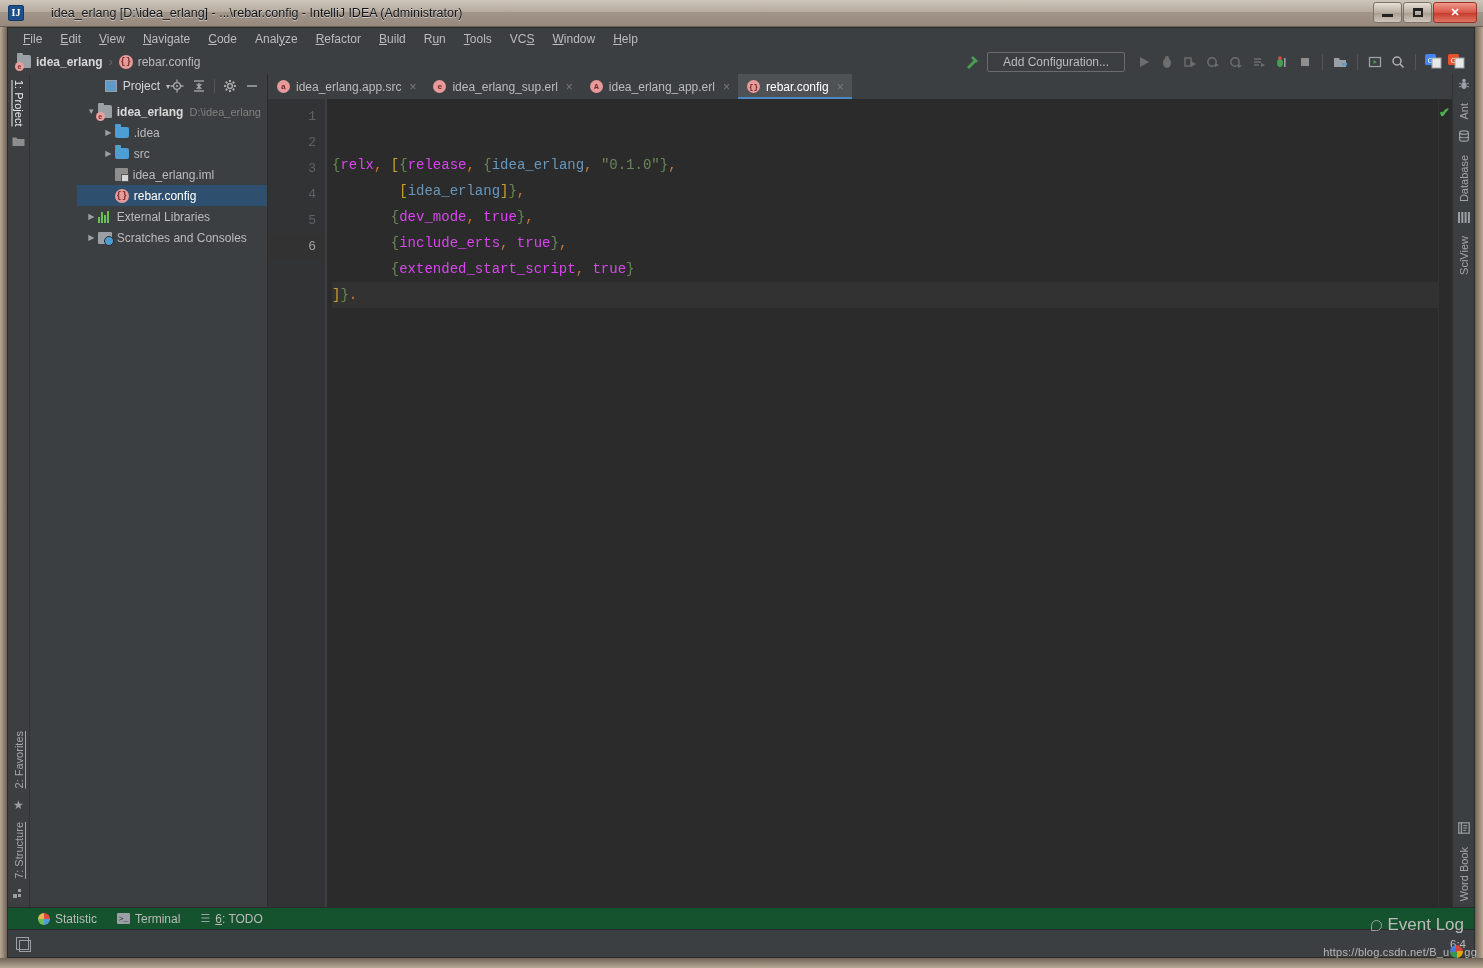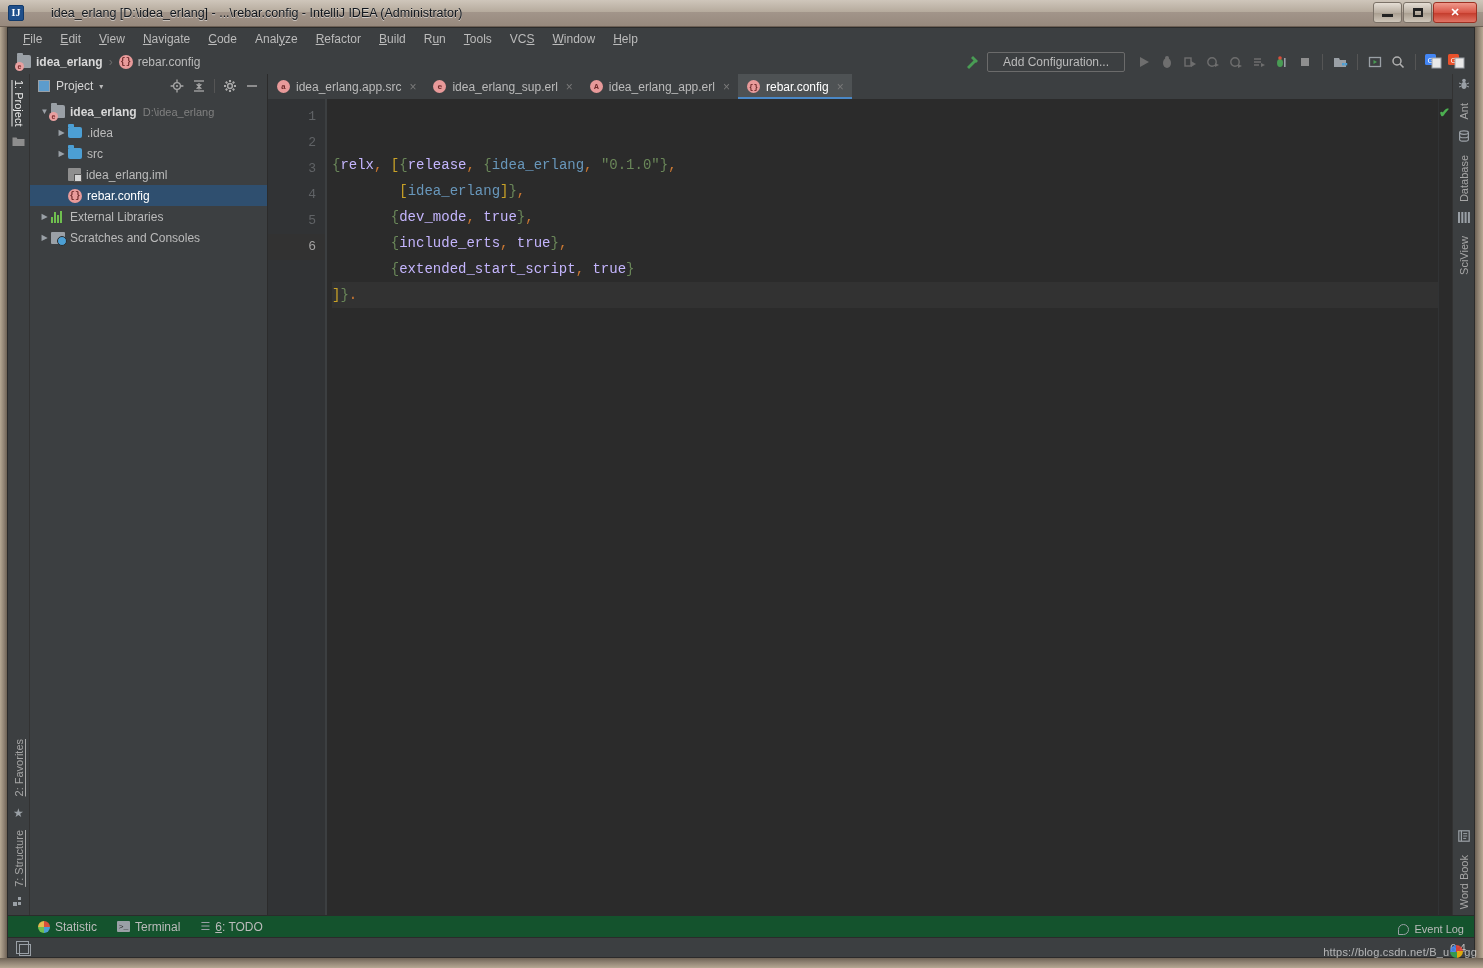--- a/index.html
+++ b/index.html
@@ -122,20 +122,21 @@
   .vtab.down { transform: rotate(180deg); }
   .vtab.active { color:#e8e8e8; }
   .vtab .ul { text-decoration:underline; }
   .strip-spacer { flex:1 1 auto; }
   .strip-ico { font-size:12px; color:#9aa0a6; margin:4px 0; writing-mode:horizontal-tb; }
 
   
   #project-panel {
     width:238px; background:#3c3f41; display:flex; flex-direction:column; flex:0 0 auto;
     border-right:1px solid #2b2b2b;
+    align-items:flex-end;
   }
   #project-header {
     height:24px; display:flex; align-items:center; padding:0 4px 0 8px; flex:0 0 auto;
     background:#3c3f41;
   }
   #project-header .ph-title { font-size:12px; color:#d4d4d4; margin-left:6px; }
   .ph-square { width:12px;height:12px;background:#5c9ccd;border:1px solid #9aa0a6; }
   .ph-caret { margin-left:6px; color:#bbbbbb; font-size:8px; }
   .ph-tools { margin-left:auto; display:flex; align-items:center; gap:8px; padding-right:4px; }
   .ph-ico { color:#a9a9a9; font-size:12px; display:flex; align-items:center; }
@@ -195,21 +196,21 @@
   #gutter .gl.cur { color:#a4a3a3; background:#323232; }
   #code {
     flex:1 1 auto; padding-top:5px; padding-left:6px; min-width:0;
     font-family:"Liberation Mono", monospace; font-size:14px; color:#a9b7c6;
     white-space:pre; overflow:hidden; position:relative;
   }
   .cl { height:26px; line-height:26px; }
   .cl.cur { background:#323232; }
   .k-yellow { color:#c9a227; }
   .k-green  { color:#6a8759; }
-  .k-atom   { color:#c4b5fd; }
+  .k-atom   { color:#d946ef; }
   .k-var    { color:#6897bb; }
   .k-str    { color:#6a8759; }
   .k-punc   { color:#cc7832; }
   #code-marker { position:absolute; left:0; top:0; bottom:0; width:1px; background:#3c3f41; }
   #right-gutter {
     width:14px; background:#2b2b2b; flex:0 0 auto; position:relative;
     border-left:1px solid #313335;
   }
   #inspect-check {
     position:absolute; right:2px; top:6px; color:#4caf50; font-size:13px; font-weight:bold;
@@ -223,34 +224,34 @@
   .btab { font-size:12px; color:#bbbbbb; display:flex; align-items:center; gap:5px; }
   .btab .ul { text-decoration:underline; }
   .ico-stat { width:12px;height:12px;border-radius:50%;
     background:conic-gradient(#d94f3d 0 25%, #4c9fd4 0 50%, #6fbf4f 0 75%, #e8b94f 0 100%); }
   .ico-term { width:13px;height:11px;background:#9aa0a6;color:#2b2b2b;font-size:8px;
     line-height:11px; text-align:center; font-family:"Liberation Mono",monospace; border-radius:1px; }
   .ico-todo { color:#9aa0a6; font-size:11px; }
 
   
   #status-bar {
-    height:20px; background:#3c3f41; display:flex; align-items:center;
+    height:28px; background:#3c3f41; display:flex; align-items:center;
     padding:0 8px 0 8px; flex:0 0 auto; position:relative; border-top:1px solid #2b2b2b;
   }
   .sb-left { display:flex; align-items:center; gap:8px; }
   .sb-box { width:13px;height:13px;border:1px solid #9aa0a6; position:relative; }
   .sb-box::after{content:"";position:absolute;left:2px;top:2px;right:-3px;bottom:-3px;border:1px solid #9aa0a6;}
   .sb-right { margin-left:auto; display:flex; align-items:center; gap:14px;
               font-size:11.5px; color:#bbbbbb; }
   .sb-pos { font-size:11.5px; color:#bbbbbb; }
 
   
   #event-log-row {
     position:absolute; right:10px; bottom:22px; height:20px;
-    display:flex; align-items:flex-end; gap:5px; font-size:11px; color:#bbbbbb;
+    display:flex; align-items:center; gap:5px; font-size:17px; color:#bbbbbb;
   }
   .ico-eventlog { width:11px;height:11px;border:1.4px solid #9aa0a6;border-radius:50% 50% 50% 0; }
 
   
   #watermark {
     position:absolute; right:6px; bottom:10px;
     font-size:11px; color:rgba(225,225,225,.72);
     font-family:"Liberation Sans", sans-serif; letter-spacing:.2px;
     pointer-events:none; display:flex; align-items:center; white-space:nowrap;
   }

